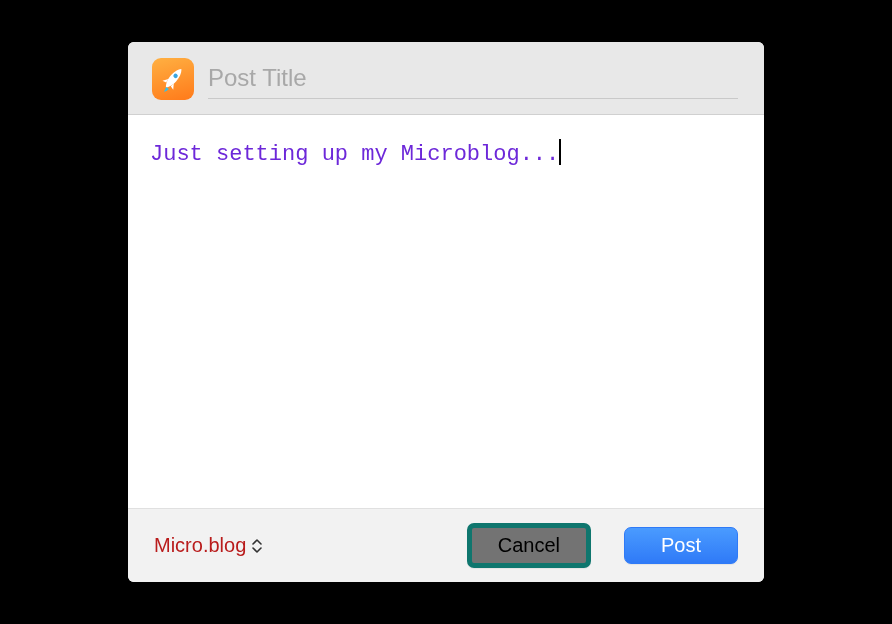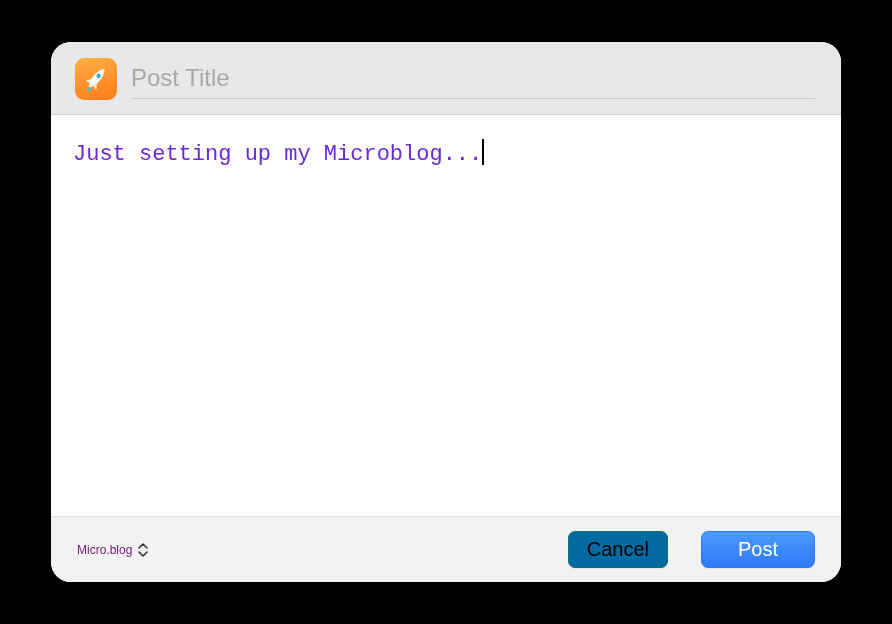--- a/index.html
+++ b/index.html
@@ -11,24 +11,24 @@
       background: #000;
       width: 892px;
       height: 624px;
       overflow: hidden;
       font-family: -apple-system, BlinkMacSystemFont, "Segoe UI", Helvetica, Arial, sans-serif;
       display: flex;
       align-items: center;
       justify-content: center;
     }
     .window {
-      width: 790px;
+      width: 636px;
       height: 540px;
       background: #fff;
-      border-radius: 20px;
+      border-radius: 6px;
       overflow: hidden;
       box-shadow: 0 10px 40px rgba(0,0,0,0.5);
       display: flex;
       flex-direction: column;
       position: relative;
     }
     .header {
       background: #e8e8e8;
       border-bottom: 1px solid #d0d0d0;
       padding: 16px 26px 14px 24px;
@@ -86,41 +86,41 @@
     }
     .footer {
       background: #f2f2f2;
       border-top: 1px solid #e0e0e0;
       padding: 14px 26px;
       display: flex;
       align-items: center;
       gap: 12px;
     }
     .service-select {
-      font-size: 12px;
-      color: #701a75;
+      font-size: 20px;
+      color: #b91c1c;
       display: flex;
       align-items: center;
       gap: 6px;
       cursor: default;
     }
     .updown {
       display: inline-flex;
       flex-direction: column;
       line-height: 0;
     }
     .spacer {
       flex: 1;
     }
     .btn {
       font-size: 20px;
-      padding: 6px 18px;
+      padding: 6px 26px;
       border-radius: 7px;
-      border: 1px solid #0f766e;
-      background: #0369a1;
+      border: 5px solid #0f766e;
+      background: #737373;
       box-shadow: 0 1px 1px rgba(0,0,0,0.06);
       cursor: default;
     }
     .btn-primary {
       background: linear-gradient(180deg, #4a9bff 0%, #2f7af7 100%);
       border: 1px solid #2f7af7;
       color: #fff;
       padding: 6px 36px;
       margin-left: 21px;
     }

